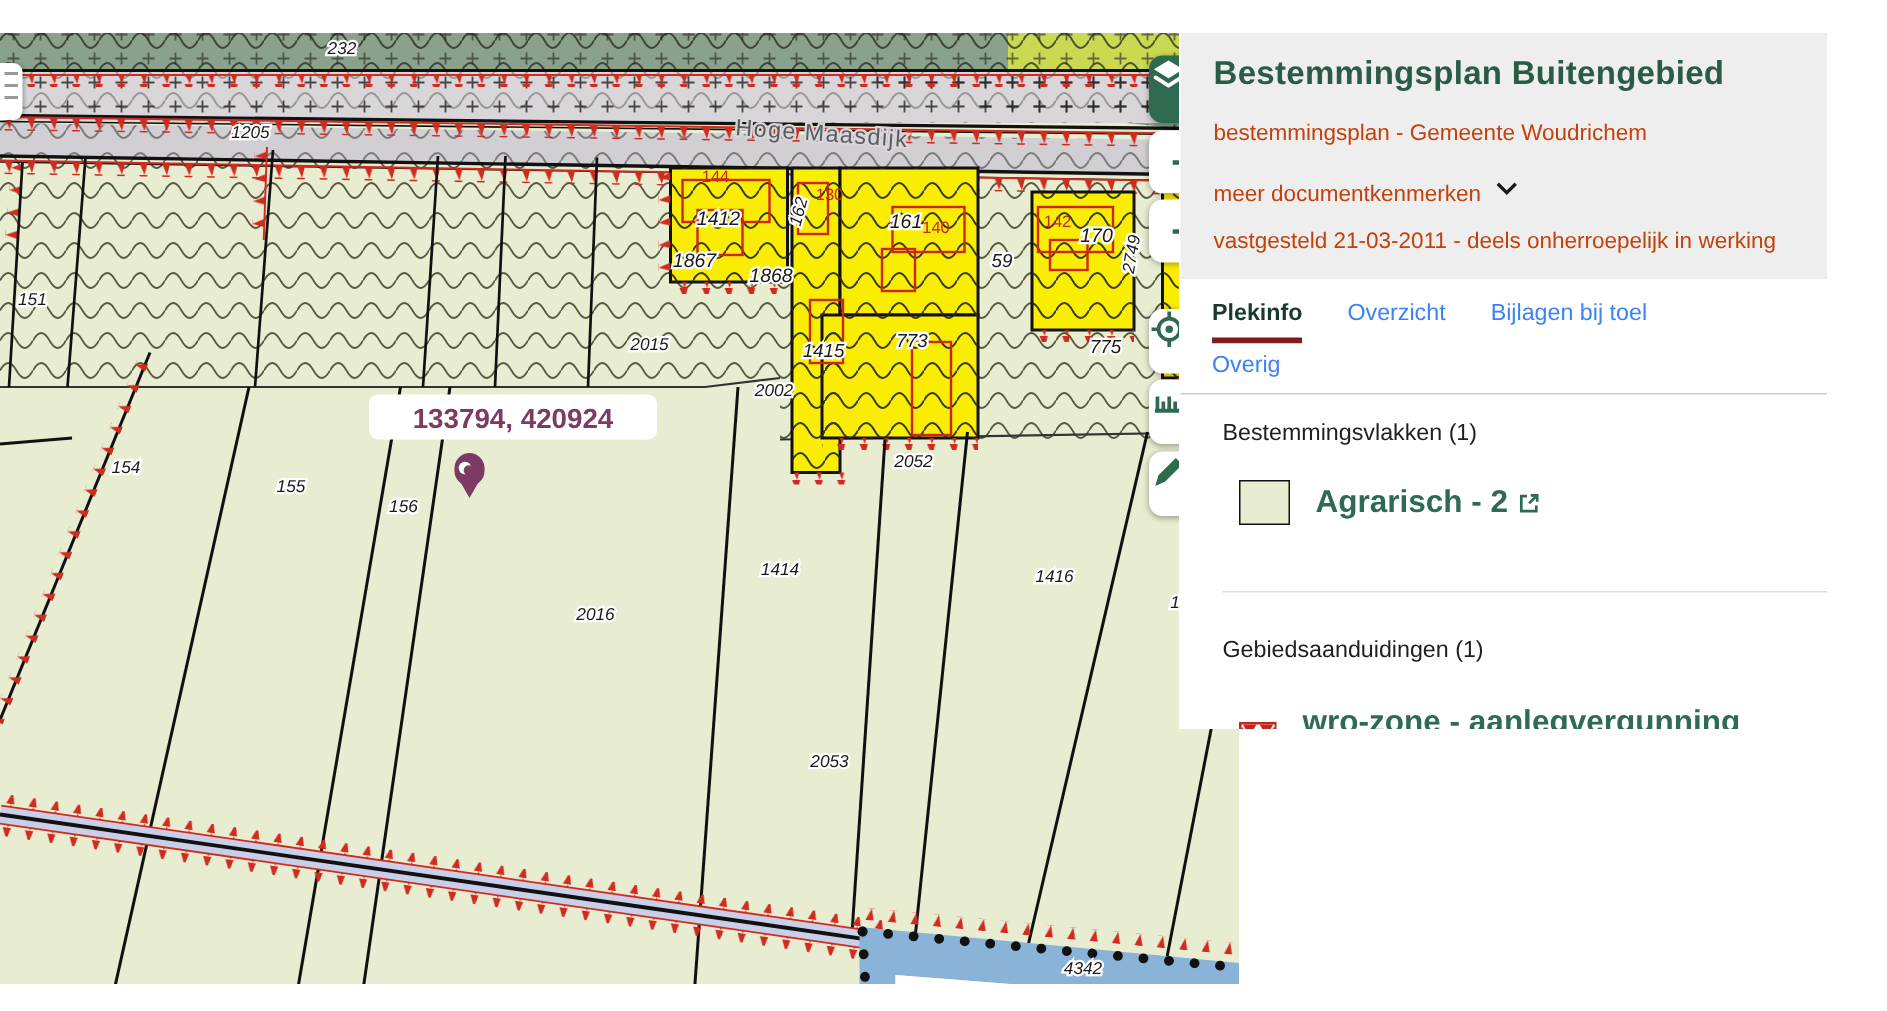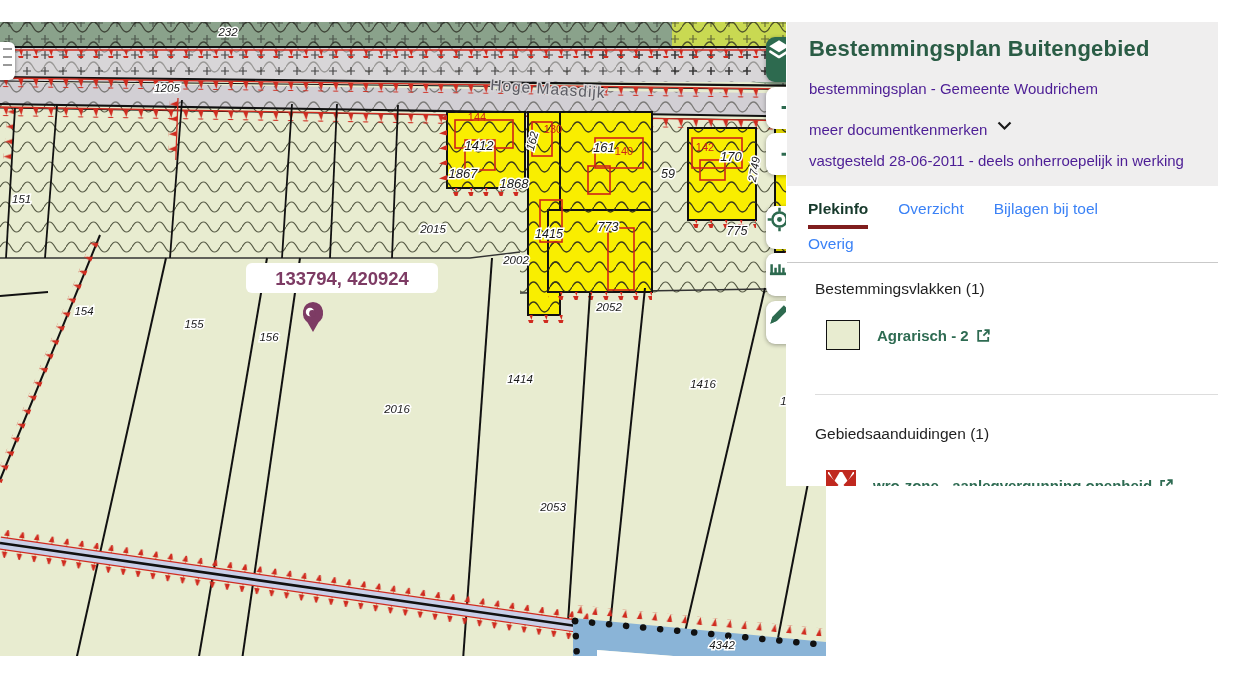--- a/index.html
+++ b/index.html
@@ -17,35 +17,35 @@
   .zoom-glyph { font-size:27px; font-weight:700; line-height:1; color:#2d6a4f; }
 
   #edge-control { position:absolute; left:0; top:42px; width:15px; height:38px; background:#fff;
                   border-radius:0 6px 6px 0; box-shadow:1px 1px 3px rgba(0,0,0,.3); }
   #edge-control i { display:block; height:2px; background:#999; margin:6px 3px 0 3px; }
 
   
   #sidebar { position:absolute; left:786px; top:0; width:432px; height:486px; background:#fff; overflow:hidden; }
   #plan-header { position:absolute; left:1px; top:22px; width:431px; height:164px; background:#efeeee; padding:14px 20px 0 22px; }
   #plan-title { color:#2a5c45; font-size:22px; font-weight:700; letter-spacing:.2px; }
-  .hdr-line { color:#4c1d95; font-size:15px; }
+  .hdr-line { color:#c2410c; font-size:15px; }
   #plan-subtitle { margin-top:18px; }
   #meer-row { margin-top:24px; display:flex; align-items:flex-start; gap:10px; cursor:pointer; }
   #status-line { margin-top:14px; }
 
   #tabs { position:absolute; left:22px; top:200px; width:410px; }
   .tab-row { display:flex; gap:30px; white-space:nowrap; overflow:hidden; }
   .tab { font-size:15.5px; color:#3b82f6; padding-bottom:7px; cursor:pointer; }
   .tab.active { color:#173a2c; font-weight:700; border-bottom:4px solid #7f1d1d; }
   .tab-row.second { margin-top:6px; }
   #tabs-divider { position:absolute; left:1px; top:262px; width:431px; height:1px; background:#c9c9c9; }
 
   .section-title { position:absolute; left:29px; font-size:15.5px; font-weight:400; color:#1f1f1f; }
   .legend-row { position:absolute; left:40px; display:flex; align-items:center; gap:17px; cursor:pointer; }
-  .legend-label { font-size:15px; font-weight:700; color:#2e6b52; display:flex; align-items:center; gap:7px; }
+  .legend-label { font-size:21px; font-weight:700; color:#2e6b52; display:flex; align-items:center; gap:7px; }
   #swatch-agrarisch { width:34px; height:30px; background:#e8ecd0; border:1.6px solid #111; }
   .hr { position:absolute; left:29px; width:403px; height:1px; background:#ddd; }
 </style>
 </head>
 <body>
 
 <div id="app">
 
   <div id="map">
     <svg width="826" height="674" viewBox="0 0 826 674">
@@ -285,21 +285,21 @@
 
     <div id="plan-header">
       <h1 id="plan-title">Bestemmingsplan Buitengebied</h1>
       <div id="plan-subtitle" class="hdr-line">bestemmingsplan - Gemeente Woudrichem</div>
       <div id="meer-row">
         <span class="hdr-line">meer documentkenmerken</span>
         <svg width="15" height="10" viewBox="0 0 15 10">
           <path d="M1.5 1.5 L7.5 7.5 L13.5 1.5" fill="none" stroke="#1a1a1a" stroke-width="2.2"></path>
         </svg>
       </div>
-      <div id="status-line" class="hdr-line">vastgesteld 28-06-2011 - deels onherroepelijk in werking</div>
+      <div id="status-line" class="hdr-line">vastgesteld 21-03-2011 - deels onherroepelijk in werking</div>
     </div>
 
     <div id="tabs">
       <div class="tab-row">
         <span class="tab active">Plekinfo</span>
         <span class="tab">Overzicht</span>
         <span class="tab">Bijlagen bij toel</span>
       </div>
       <div class="tab-row second">
         <span class="tab">Overig</span>

